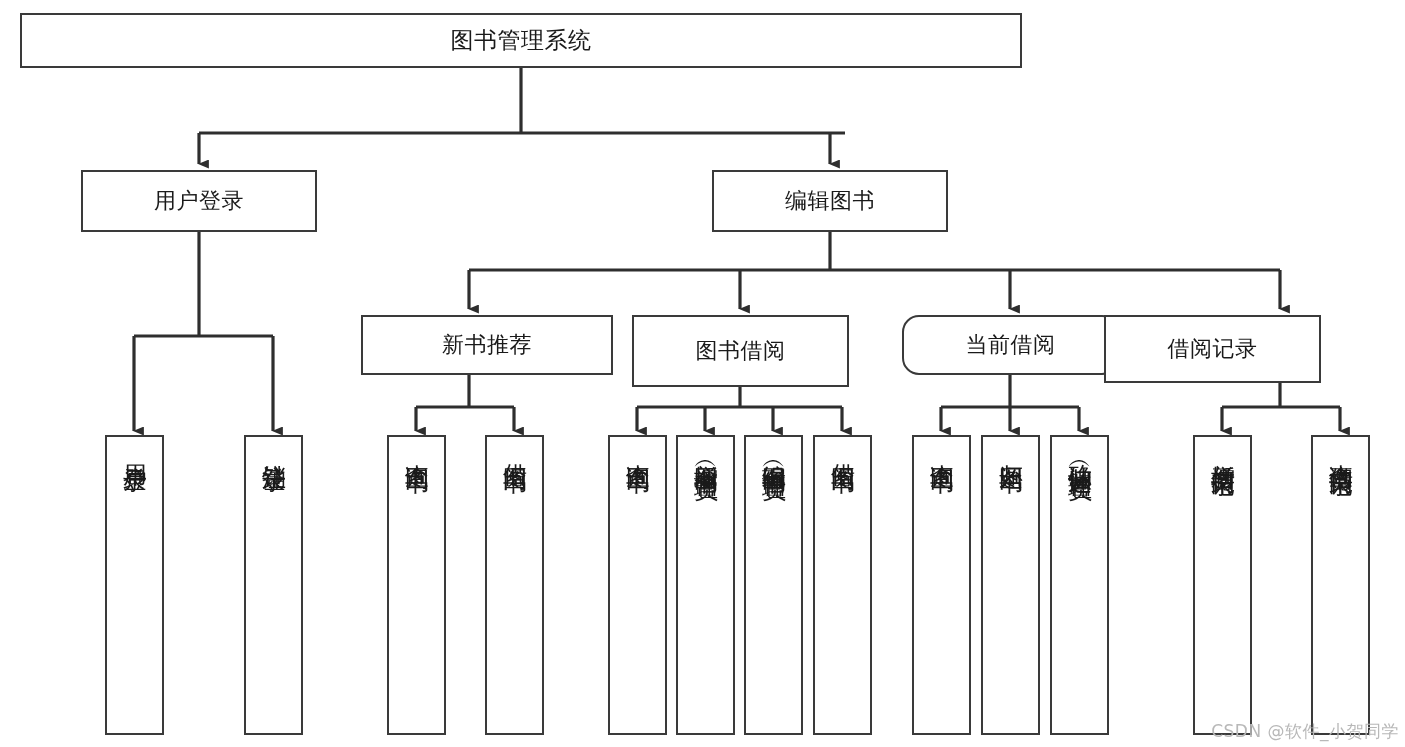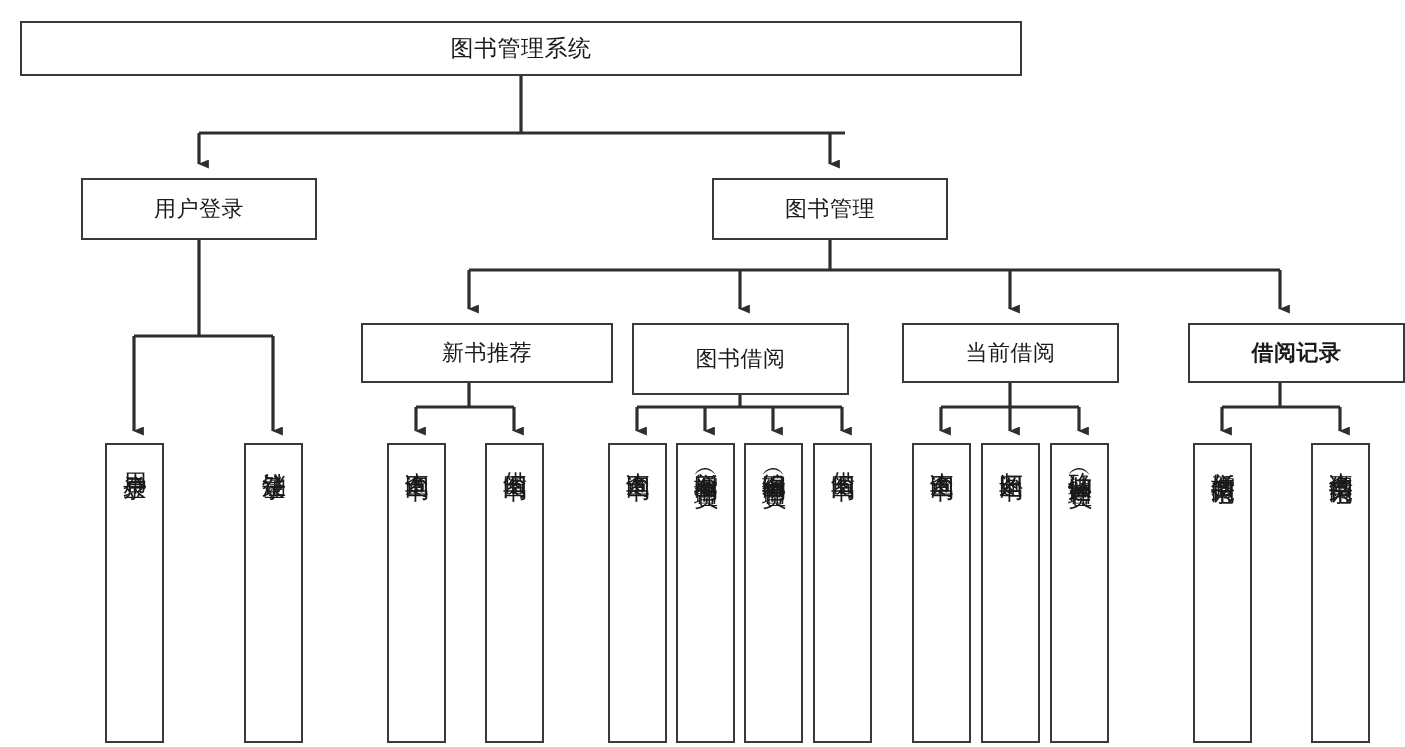--- a/index.html
+++ b/index.html
@@ -26,21 +26,20 @@
   .node {
     position: absolute;
     box-sizing: border-box;
     background: #ffffff;
     border: 2.5px solid #3a3a3a;
     display: flex;
     align-items: center;
     justify-content: center;
     color: #1a1a1a;
     z-index: 2;
-    margin-top: 8px;
   }
   .node-label {
     display: block;
     text-align: center;
     line-height: 1.18;
     letter-spacing: 0.5px;
   }
   
   .node.h .node-label {
     font-size: 22px;
@@ -129,33 +128,33 @@
   </svg>
 
   <div class="node h root" style="left:20px; top:13px; width:1002px; height:55px;">
     <span class="node-label">图书管理系统</span>
   </div>
 
   <div class="node h" style="left:81px; top:170px; width:236px; height:62px;">
     <span class="node-label">用户登录</span>
   </div>
   <div class="node h" style="left:712px; top:170px; width:236px; height:62px;">
-    <span class="node-label">图书管理</span>
+    <span class="node-label">编辑图书</span>
   </div>
 
   <div class="node h" style="left:361px; top:315px; width:252px; height:60px;">
     <span class="node-label">新书推荐</span>
   </div>
   <div class="node h" style="left:632px; top:315px; width:217px; height:72px;">
     <span class="node-label">图书借阅</span>
   </div>
-  <div class="node h" style="left:902px; top:315px; width:217px; height:60px;">
+  <div class="node h" style="left:902px; top:315px; width:217px; height:60px;border-radius:17px;">
     <span class="node-label">当前借阅</span>
   </div>
-  <div class="node h" style="left:1188px; top:315px; width:217px; height:60px;font-weight:bold;">
+  <div class="node h" style="left:1104px; top:315px; width:217px; height:68px;">
     <span class="node-label">借阅记录</span>
   </div>
 
   <div class="node v" style="left:105px; top:435px; width:59px; height:300px;">
     <span class="node-label">用户登录</span>
   </div>
   <div class="node v" style="left:244px; top:435px; width:59px; height:300px;">
     <span class="node-label">注销登录</span>
   </div>
 
@@ -189,14 +188,15 @@
     <span class="node-label">确认归还（管理员）</span>
   </div>
 
   <div class="node v" style="left:1193px; top:435px; width:59px; height:300px;">
     <span class="node-label">新增借阅记录</span>
   </div>
   <div class="node v" style="left:1311px; top:435px; width:59px; height:300px;">
     <span class="node-label">查询借阅记录</span>
   </div>
 
+  <div class="watermark">CSDN @软件_小贺同学</div>
 
 </div>
 
 </body></html>

